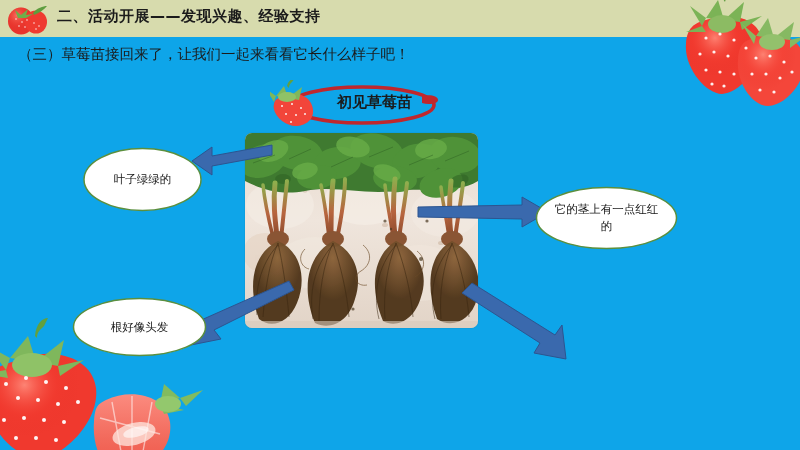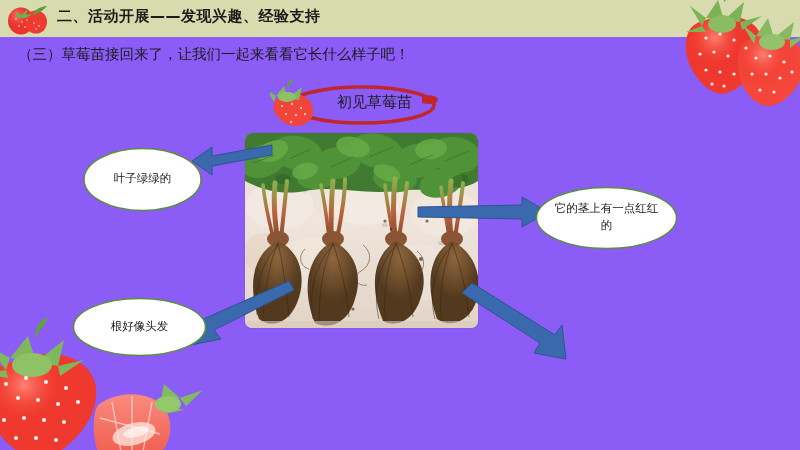--- a/index.html
+++ b/index.html
@@ -1,21 +1,21 @@
 <!DOCTYPE html>
 <html><head>
 <meta charset="utf-8">
 <style>
   html,body{margin:0;padding:0;}
   body{
     width:800px;height:450px;overflow:hidden;
     font-family:"DejaVu Sans","Liberation Sans",sans-serif;
     background:#f2efd8;
   }
-  .slide{position:relative;width:800px;height:450px;overflow:hidden;background:#8b5cf6;}
+  .slide{position:relative;width:800px;height:450px;overflow:hidden;background:#0ea5e9;}
 
   
   .header-band{
     position:absolute;left:0;top:0;width:800px;height:37px;
     background:#d7dbad;
   }
   .header-title{
     position:absolute;left:57px;top:7px;
     font-size:15px;font-weight:bold;color:#1b1b1b;letter-spacing:.5px;
     white-space:nowrap;
@@ -38,33 +38,33 @@
     border-radius:7px;overflow:hidden;
     box-shadow:0 0 1px rgba(0,0,0,.35);
   }
   .photo svg{display:block;width:100%;height:100%;}
 
   
   .badge{position:absolute;left:270px;top:80px;width:175px;height:48px;}
   .badge svg{display:block;width:100%;height:100%;}
   .badge-text{
     position:absolute;left:42px;top:13px;width:125px;text-align:center;
-    font-size:15px;font-weight:normal;color:#1b1b1b;
+    font-size:15px;font-weight:bold;color:#1b1b1b;
     font-family:"DejaVu Serif","Liberation Serif",serif;
     white-space:nowrap;
   }
 
   
   .callout{position:absolute;}
   .callout svg{position:absolute;left:0;top:0;display:block;}
   .callout .txt{
     position:absolute;left:0;top:0;width:100%;height:100%;
     display:flex;align-items:center;justify-content:center;text-align:center;
     font-size:11.5px;color:#171717;line-height:1.45;
-    font-family:Liberation Mono, monospace;
+    font-family:Liberation Serif, serif;
     padding:0 16px;box-sizing:border-box;
   }
   .c-leaves{left:82px;top:146px;width:121px;height:67px;}
   .c-stem{left:535px;top:186px;width:143px;height:64px;}
   .c-roots{left:72px;top:297px;width:135px;height:60px;}
   .c-fuzzy{left:545px;top:333px;width:139px;height:59px;}
 
   
   .arrow{position:absolute;pointer-events:none;}
   .arrow svg{display:block;overflow:visible;}

